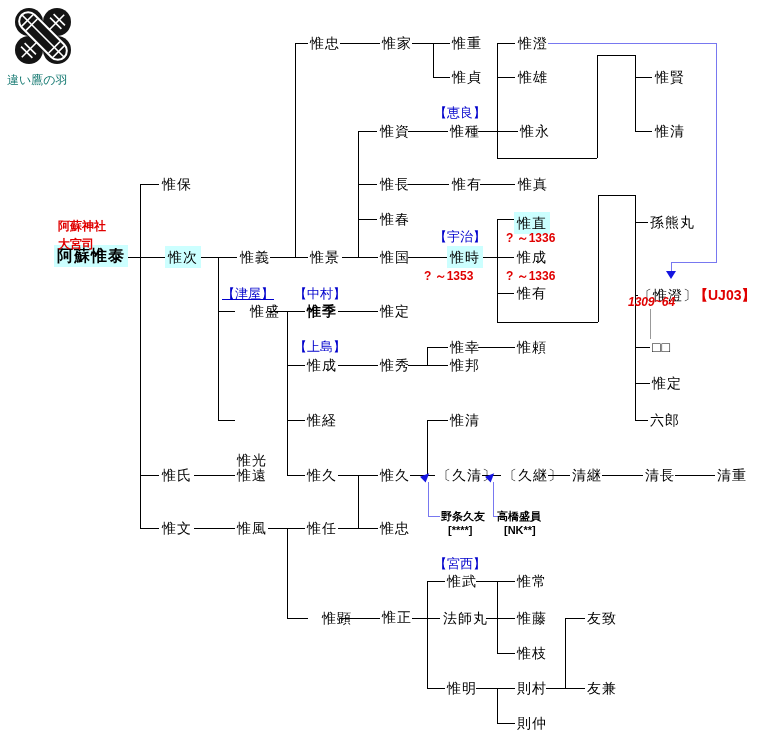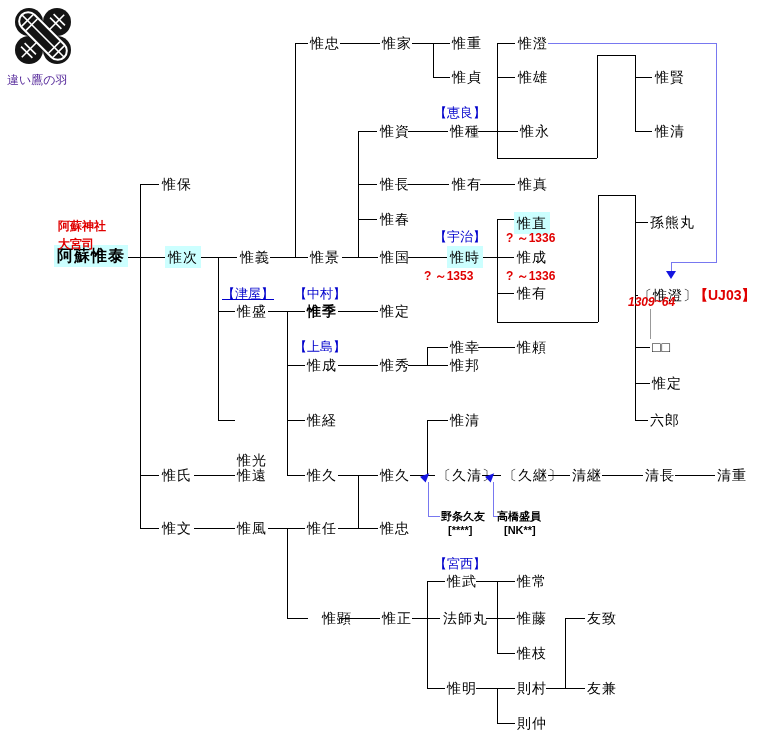--- a/index.html
+++ b/index.html
@@ -14,21 +14,21 @@
   .ann.red-italic{font-style:italic;font-size:12px;}
   .ann.small{color:#000;font-size:11px;line-height:14px;}
   .ln{position:absolute;background:#000;}
   .ln.b{background:#7878f0;}
   .ln.g{background:#999;}
   .arrow-down{position:absolute;width:0;height:0;border-left:5px solid transparent;
     border-right:5px solid transparent;border-top:8px solid #1414e0;}
   .arrow-ne{position:absolute;width:0;height:0;border-left:4px solid transparent;
     border-right:4px solid transparent;border-bottom:9px solid #1414e0;transform:rotate(45deg);}
   #logo{position:absolute;left:8px;top:4px;width:70px;}
-  #logo-caption{position:absolute;left:7px;top:72px;font-size:12px;color:#4c1d95;white-space:nowrap;}
+  #logo-caption{position:absolute;left:7px;top:72px;font-size:12px;color:#0f766e;white-space:nowrap;}
 </style>
 </head>
 <body>
 
 <div id="stage">
   <svg id="logo" width="64" height="64" viewBox="0 0 64 64">
     <g fill="#141414">
       <circle cx="18" cy="18" r="14"></circle>
         <circle cx="46" cy="18" r="14"></circle>
       <circle cx="18" cy="46" r="14"></circle>
@@ -174,21 +174,21 @@
     <div class="node" style="left: 650px; top: 212px;">孫熊丸</div>
     <div class="node hl big" style="left: 57px; top: 246px;">阿蘇惟泰</div>
     <div class="node hl" style="left: 168px; top: 247px;">惟次</div>
     <div class="node" style="left: 240px; top: 247px;">惟義</div>
     <div class="node" style="left: 310px; top: 247px;">惟景</div>
     <div class="node" style="left: 380px; top: 247px;">惟国</div>
     <div class="node hl" style="left: 450px; top: 247px;">惟時</div>
     <div class="node" style="left: 517px; top: 247px;">惟成</div>
     <div class="node" style="left: 517px; top: 283px;">惟有</div>
     <div class="node" style="left: 638px; top: 285px;">〔惟澄〕</div>
-    <div class="node" style="left: 237px; top: 301px;">惟盛</div>
+    <div class="node" style="left: 250px; top: 301px;">惟盛</div>
     <div class="node" style="left: 307px; top: 301px; font-weight: bold;">惟季</div>
     <div class="node" style="left: 380px; top: 301px;">惟定</div>
     <div class="node" style="left: 450px; top: 337px;">惟幸</div>
     <div class="node" style="left: 517px; top: 337px;">惟頼</div>
     <div class="node" style="left: 652px; top: 337px;">□□</div>
     <div class="node" style="left: 307px; top: 355px;">惟成</div>
     <div class="node" style="left: 380px; top: 355px;">惟秀</div>
     <div class="node" style="left: 450px; top: 355px;">惟邦</div>
     <div class="node" style="left: 652px; top: 373px;">惟定</div>
     <div class="node" style="left: 237px; top: 410px; margin-top: 40px;">惟光</div>
@@ -204,21 +204,21 @@
     <div class="node" style="left: 572px; top: 465px;">清継</div>
     <div class="node" style="left: 645px; top: 465px;">清長</div>
     <div class="node" style="left: 717px; top: 465px;">清重</div>
     <div class="node" style="left: 162px; top: 518px;">惟文</div>
     <div class="node" style="left: 237px; top: 518px;">惟風</div>
     <div class="node" style="left: 307px; top: 518px;">惟任</div>
     <div class="node" style="left: 380px; top: 518px;">惟忠</div>
     <div class="node" style="left: 447px; top: 571px;">惟武</div>
     <div class="node" style="left: 517px; top: 571px;">惟常</div>
     <div class="node" style="left: 322px; top: 608px;">惟顕</div>
-    <div class="node" style="left: 382px; top: 608px;">惟正</div>
+    <div class="node" style="left: 382px; top: 608px; font-family: Liberation Mono, monospace;">惟正</div>
     <div class="node" style="left: 443px; top: 608px;">法師丸</div>
     <div class="node" style="left: 517px; top: 608px;">惟藤</div>
     <div class="node" style="left: 587px; top: 608px;">友致</div>
     <div class="node" style="left: 517px; top: 643px;">惟枝</div>
     <div class="node" style="left: 447px; top: 678px;">惟明</div>
     <div class="node" style="left: 517px; top: 678px;">則村</div>
     <div class="node" style="left: 587px; top: 678px;">友兼</div>
     <div class="node" style="left: 517px; top: 713px;">則仲</div>
     <div class="blabel" style="left: 434px; top: 104px;">【恵良】</div>
     <div class="blabel" style="left: 434px; top: 228px;">【宇治】</div>

